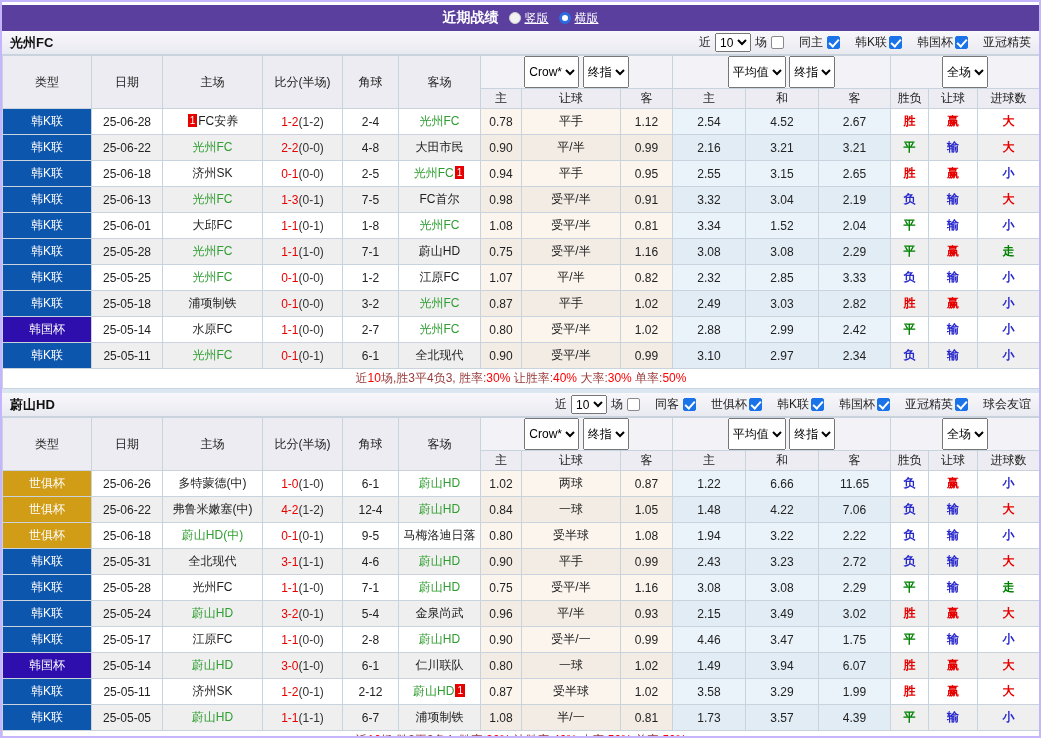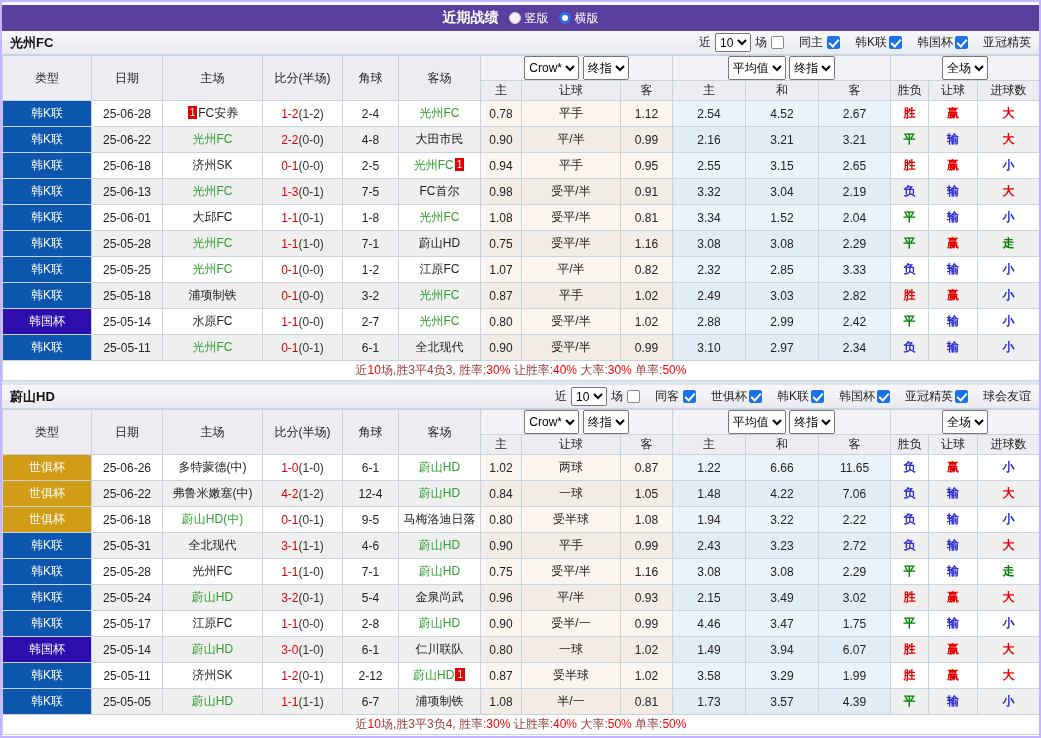--- a/index.html
+++ b/index.html
@@ -4,21 +4,21 @@
 <style>
   * { box-sizing: border-box; }
   html,body { margin:0; padding:0; background:#fff; }
   body { font-family:"Liberation Sans","DejaVu Sans",sans-serif; font-size:12px; color:#222; }
   .page { width:1041px; height:738px; border:2px solid #c4b5fd; background:#fff; overflow:hidden; }
 
   
   .title-bar { height:26px; margin-top:3px; background:#5b3f9e; color:#fff;
     display:flex; align-items:center; justify-content:center; gap:10px; }
   .title-bar .title { font-weight:bold; font-size:14px; }
-  .radio-item { display:inline-flex; align-items:center; gap:4px; cursor:pointer; font-size:12px; }
+  .radio-item { display:inline-flex; align-items:center; gap:4px; cursor:pointer; font-size:12px;text-decoration:underline; }
   .radio { width:12px; height:12px; border-radius:50%; background:#f2f2f2; display:inline-block; border:1px solid #cfcfcf; }
   .radio.checked { background:#fff; border:3px solid #2b6de0; }
 
   
   .section-header { height:24px; display:flex; align-items:center; padding:0 8px;
     background:linear-gradient(#f8f8fb,#e9e9f1); border-bottom:1px solid #c9d3de; }
   .team-name { font-weight:bold; font-size:13px; color:#111; }
   .filters { margin-left:auto; display:flex; align-items:center; gap:4px; font-size:12px; color:#222; }
   .filters select { font-size:12px; height:19px; }
   .cb-item { display:inline-flex; align-items:center; gap:15px; cursor:pointer; }
@@ -26,21 +26,21 @@
   .cb.checked { background:#1a73e8; border-color:#1a73e8; }
   .cb.checked::after { content:""; position:absolute; left:3px; top:0px; width:4px; height:8px;
     border:solid #fff; border-width:0 2px 2px 0; transform:rotate(42deg); }
 
   
   table { width:100%; border-collapse:collapse; table-layout:fixed; }
   th, td { border:1px solid #c9d3de; text-align:center; padding:0; overflow:hidden; white-space:nowrap; font-size:12px; }
   thead th { background:#ececf2; font-weight:normal; color:#222; height:20px; }
   thead tr.h1 th { height:21px; }
   thead tr.h1 th.group { background:#f3f3f7; }
-  thead th select { font-size:12px; height:24px; max-width:95%; }
+  thead th select { font-size:12px; height:32px; max-width:95%; }
   tbody td { height:26px; }
   tr.odd  td.c-base { background:#fff; }
   tr.even td.c-base { background:#efefef; }
   tr.odd  td.c-crow { background:#fbf5ee; }
   tr.even td.c-crow { background:#f3ece4; }
   tr.odd  td.c-avg  { background:#eaf3fa; }
   tr.even td.c-avg  { background:#e2ecf4; }
   tr.odd  td.c-res  { background:#fff; }
   tr.even td.c-res  { background:#efefef; }
   td.c-type { color:#fff; }

